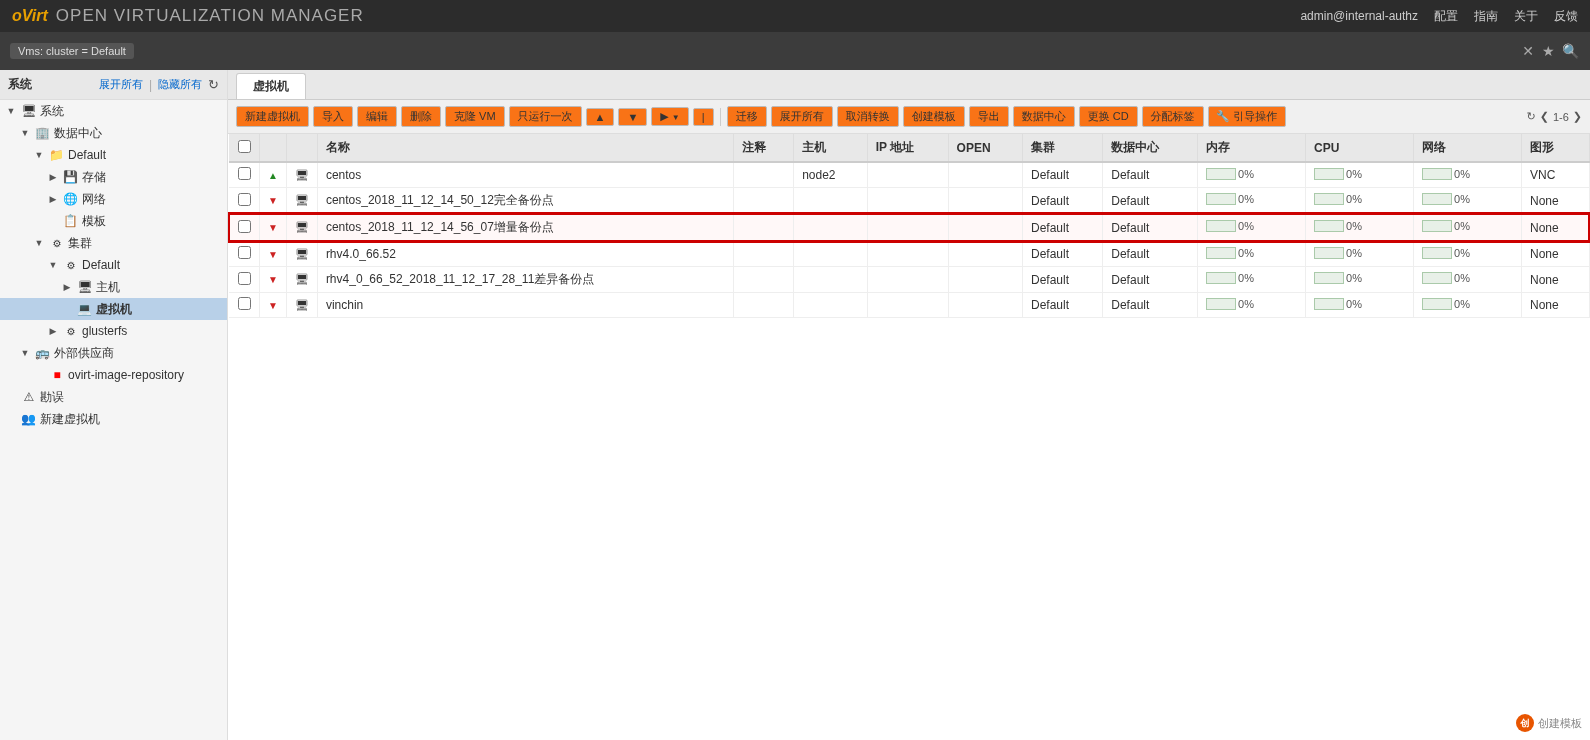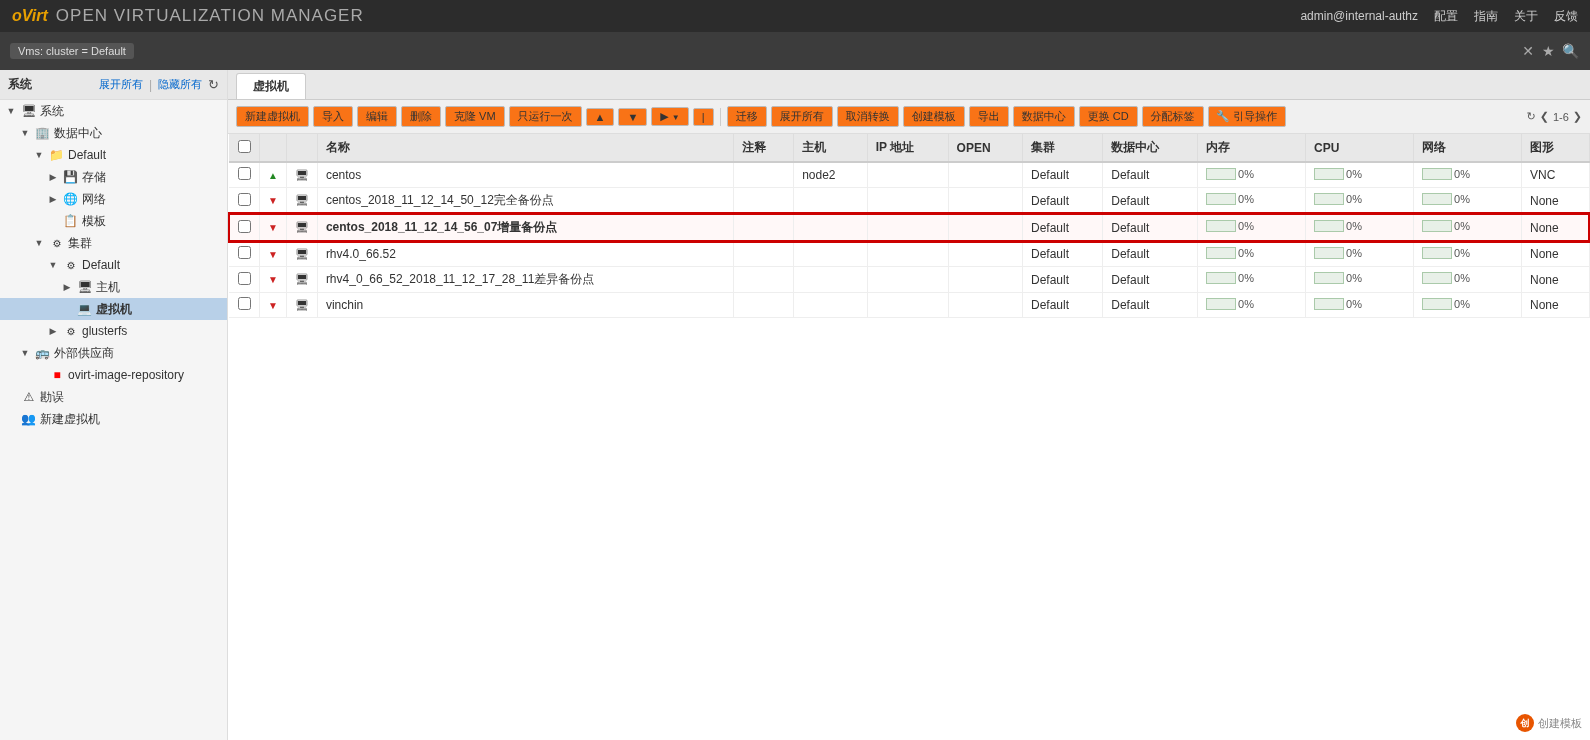--- a/index.html
+++ b/index.html
@@ -469,21 +469,21 @@
                     <div class="mini-chart-fill" style="width:0%"></div>
                   </div>
                   <span class="percent-text">0%</span>
                 </div></td>
       <td>None</td>
     </tr>
             <tr class="red-border-row" style="outline: rgb(204, 0, 0) solid 2px;">
       <td style="text-align:center;"><input type="checkbox" style=""></td>
       <td style="color:#cc2222;font-size:10px;text-align:center;">▼</td>
       <td style="text-align:center;font-size:11px;">🖥</td>
-      <td style="font-weight:bold;">centos_2018_11_12_14_56_07增量备份点</td>
+      <td style="font-weight:normal;">centos_2018_11_12_14_56_07增量备份点</td>
       <td></td>
       <td></td>
       <td></td>
       <td></td>
       <td>Default</td>
       <td>Default</td>
       <td><div class="mini-chart">
                   <div class="mini-chart-bar">
                     <div class="mini-chart-fill" style="width:0%"></div>
                   </div>

